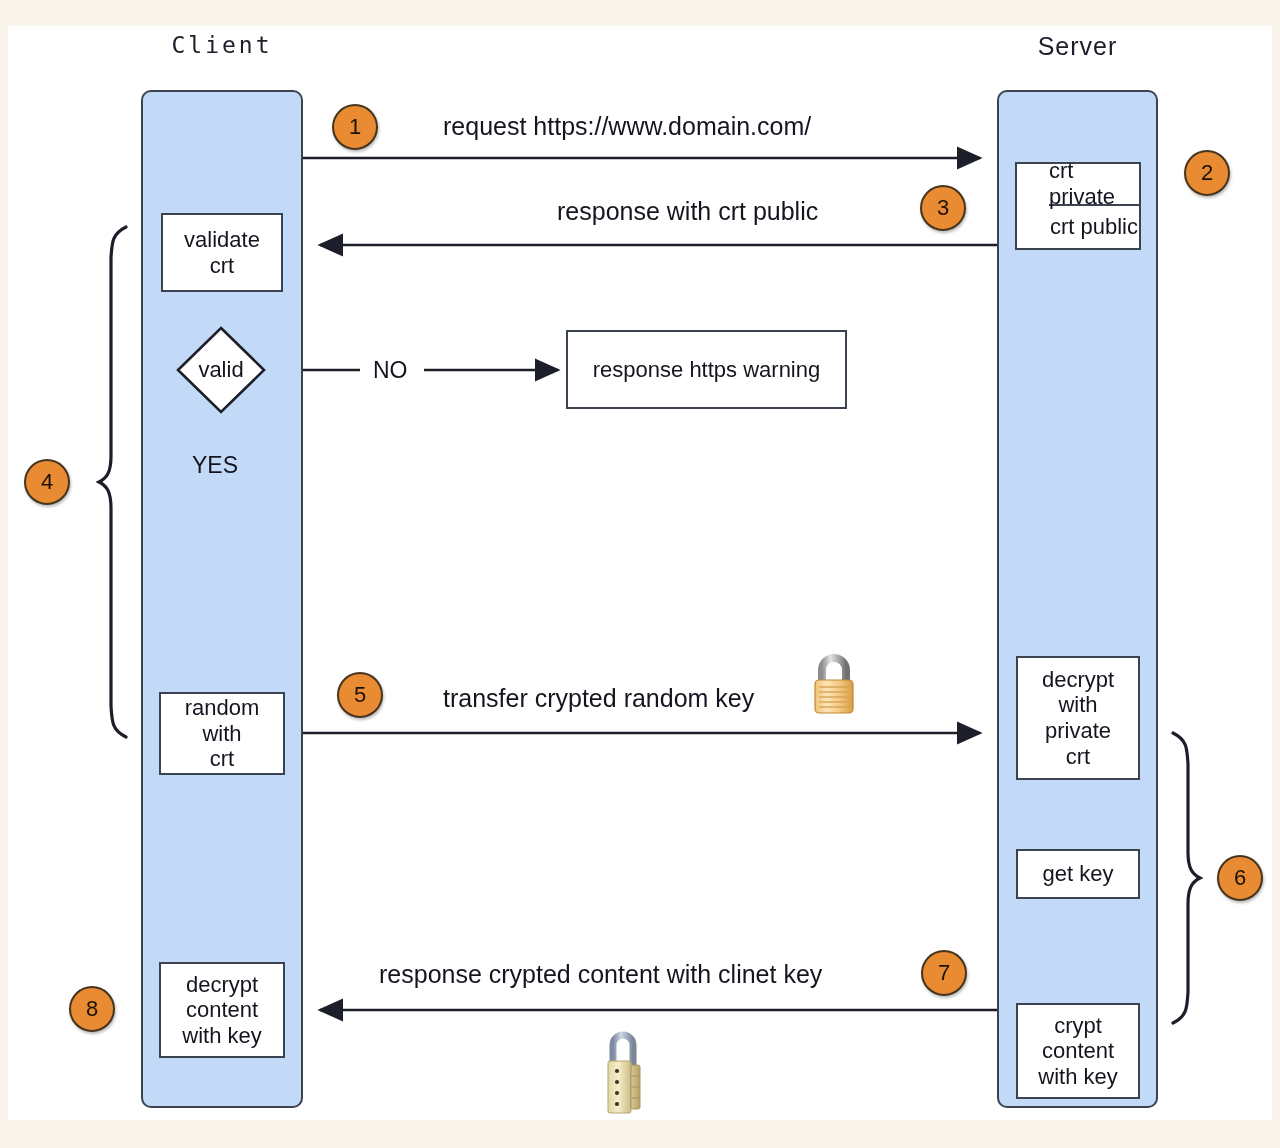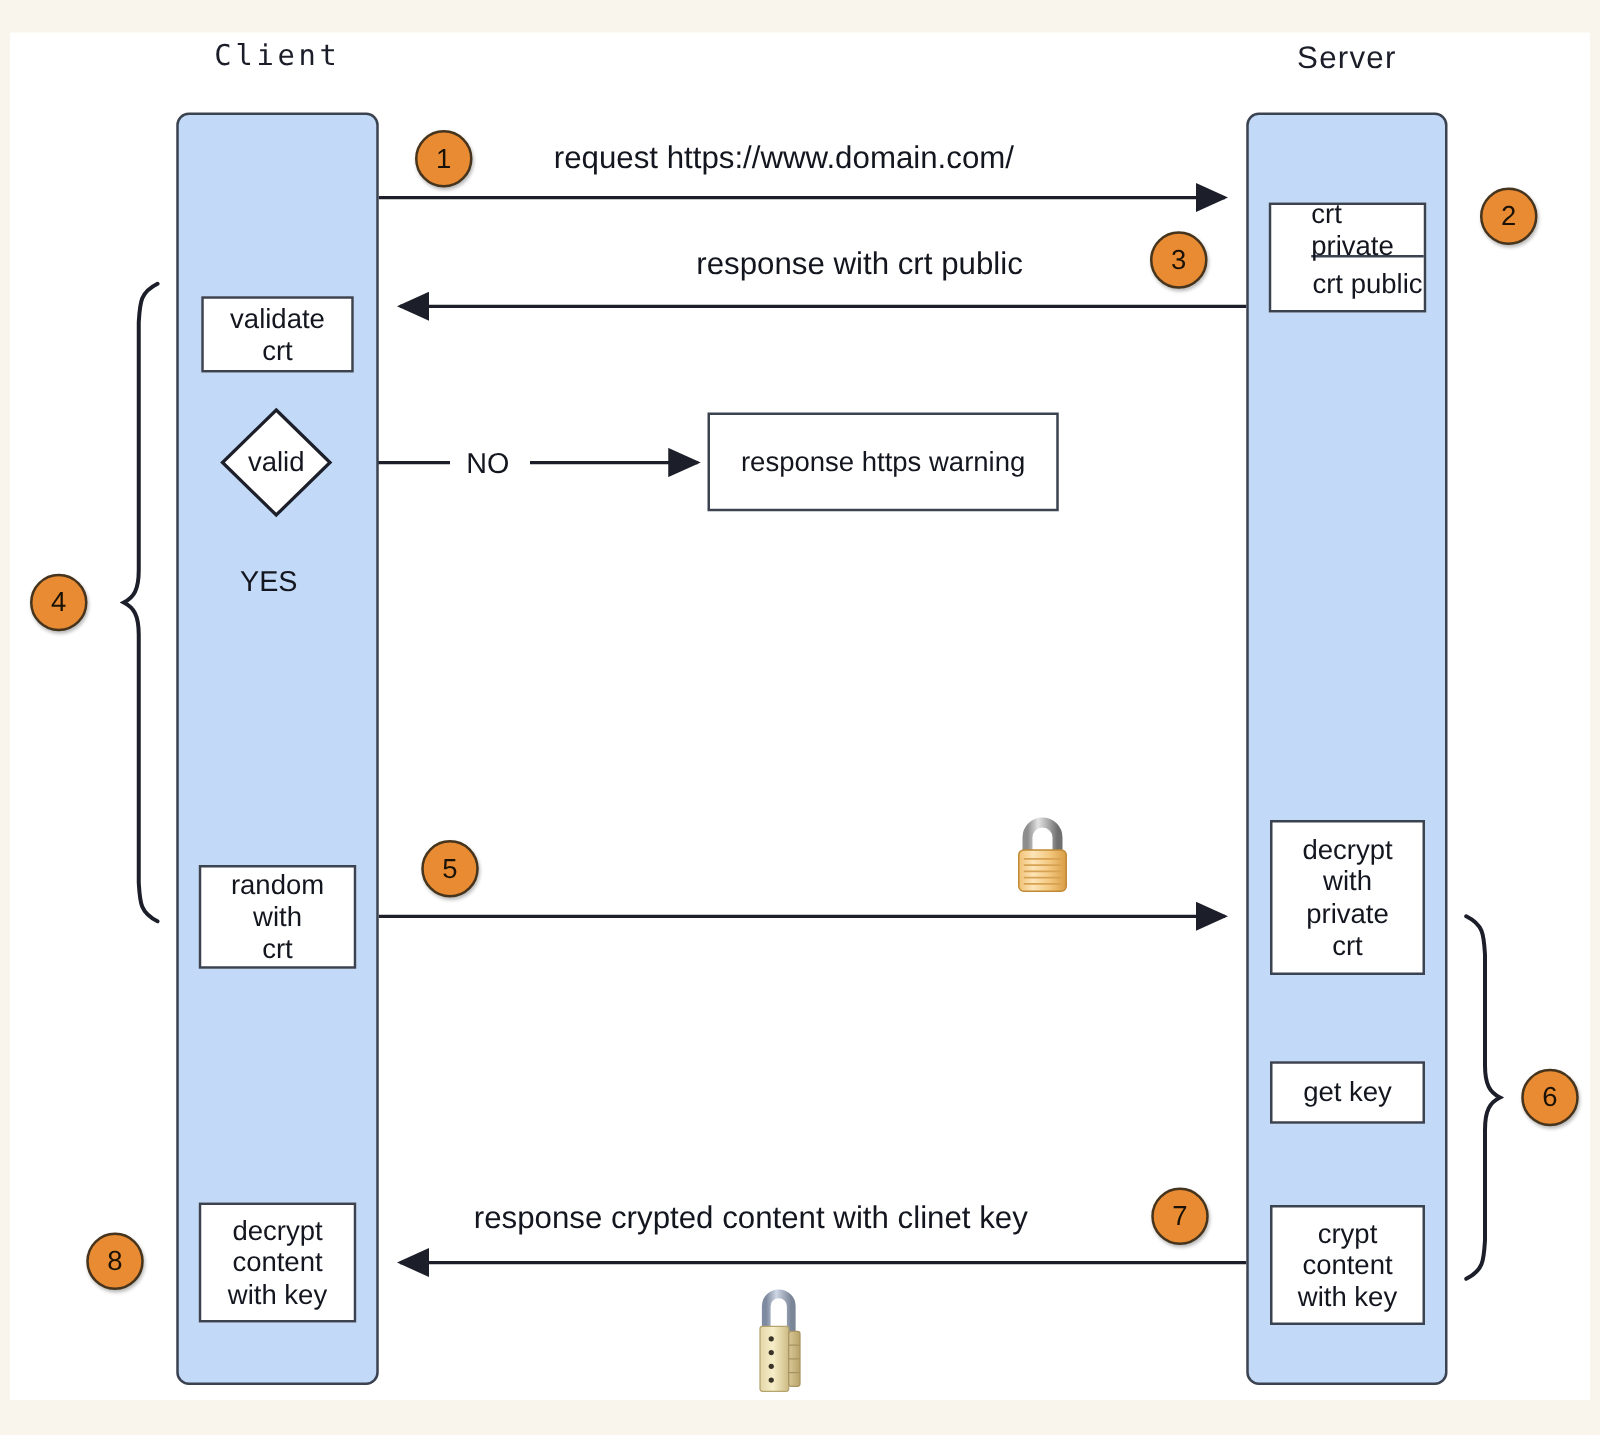--- a/index.html
+++ b/index.html
@@ -67,21 +67,21 @@
     <line x1="1078" y1="780" x2="1078" y2="846" stroke="#1c1f29" stroke-width="2.6" marker-end="url(#ah)"></line>
     <line x1="1078" y1="899" x2="1078" y2="962" stroke="#1c1f29" stroke-width="2.6" marker-end="url(#ah)"></line>
   </svg>
 
   <div class="lane" style="left:141px;top:90px;width:162px;height:1018px;"></div>
   <div class="lane-title mono" style="left:141px;top:32px;width:162px;">Client</div>
 
   <div class="lane" style="left:997px;top:90px;width:161px;height:1018px;"></div>
   <div class="lane-title" style="left:997px;top:32px;width:161px;">Server</div>
 
-  <div class="node" style="left:161px;top:213px;width:122px;height:61px;white-space:pre-line;margin-top:24px;">validate
+  <div class="node" style="left:161px;top:213px;width:122px;height:79px;white-space:pre-line;">validate
 crt</div>
 
   <div class="diamond" style="left:176px;top:326px;width:90px;height:88px;">
     <svg width="90" height="88" viewBox="0 0 90 88">
       <polygon points="45,2 88,44 45,86 2,44" fill="#ffffff" stroke="#1c1f29" stroke-width="2.6"></polygon>
     </svg>
     <div class="dlabel">valid</div>
   </div>
 
   <div class="small" style="left:373px;top:357px;">NO</div>
@@ -102,26 +102,27 @@
     <div class="cell">crt public</div>
   </div>
 
   <div class="node" style="left:1016px;top:656px;width:124px;height:124px;white-space:pre-line;">decrypt
 with
 private
 crt</div>
 
   <div class="node" style="left:1016px;top:849px;width:124px;height:50px;">get key</div>
 
-  <div class="node" style="left:1016px;top:964px;width:124px;height:96px;white-space:pre-line;">crypt
+  <div class="node" style="left:1016px;top:1003px;width:124px;height:96px;white-space:pre-line;">crypt
 content
 with key</div>
 
   <div class="msg" style="left:443px;top:112px;">request https://www.domain.com/</div>
   <div class="msg" style="left:557px;top:197px;">response with crt public</div>
+  <div class="msg" style="left:443px;top:684px;">transfer crypted random key</div>
   <div class="msg" style="left:379px;top:960px;">response crypted content with clinet key</div>
 
   <div class="badge" style="left:332px;top:104px;">1</div>
   <div class="badge" style="left:1184px;top:150px;">2</div>
   <div class="badge" style="left:920px;top:185px;">3</div>
   <div class="badge" style="left:24px;top:459px;">4</div>
   <div class="badge" style="left:337px;top:672px;">5</div>
   <div class="badge" style="left:1217px;top:855px;">6</div>
   <div class="badge" style="left:921px;top:950px;">7</div>
   <div class="badge" style="left:69px;top:986px;">8</div>

